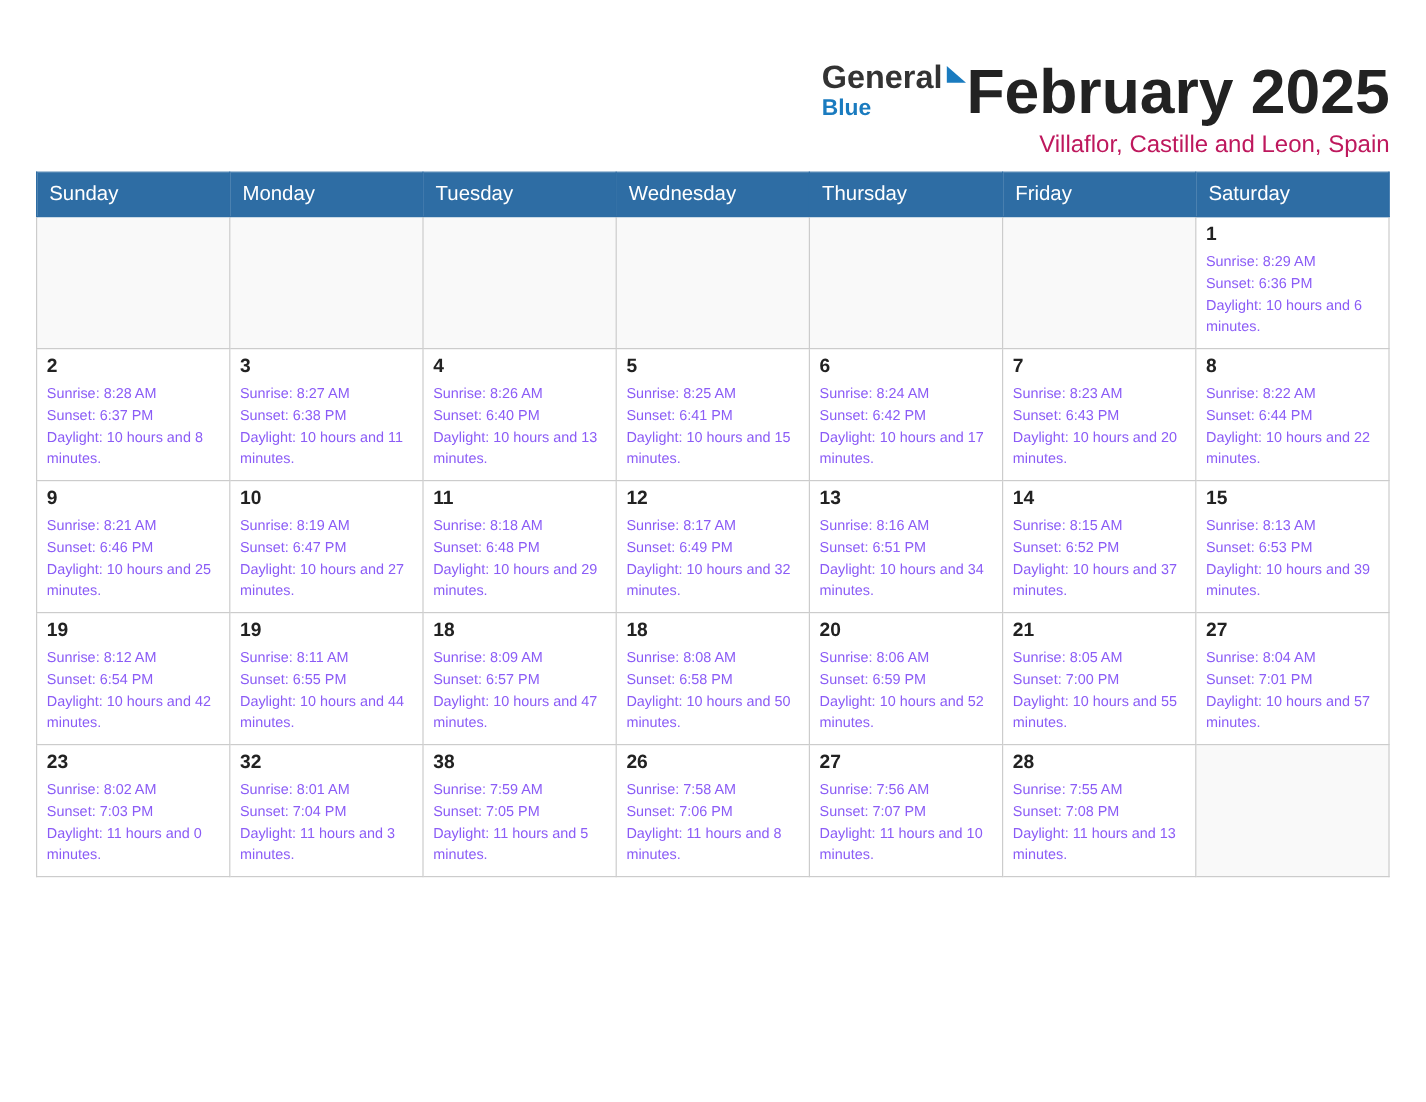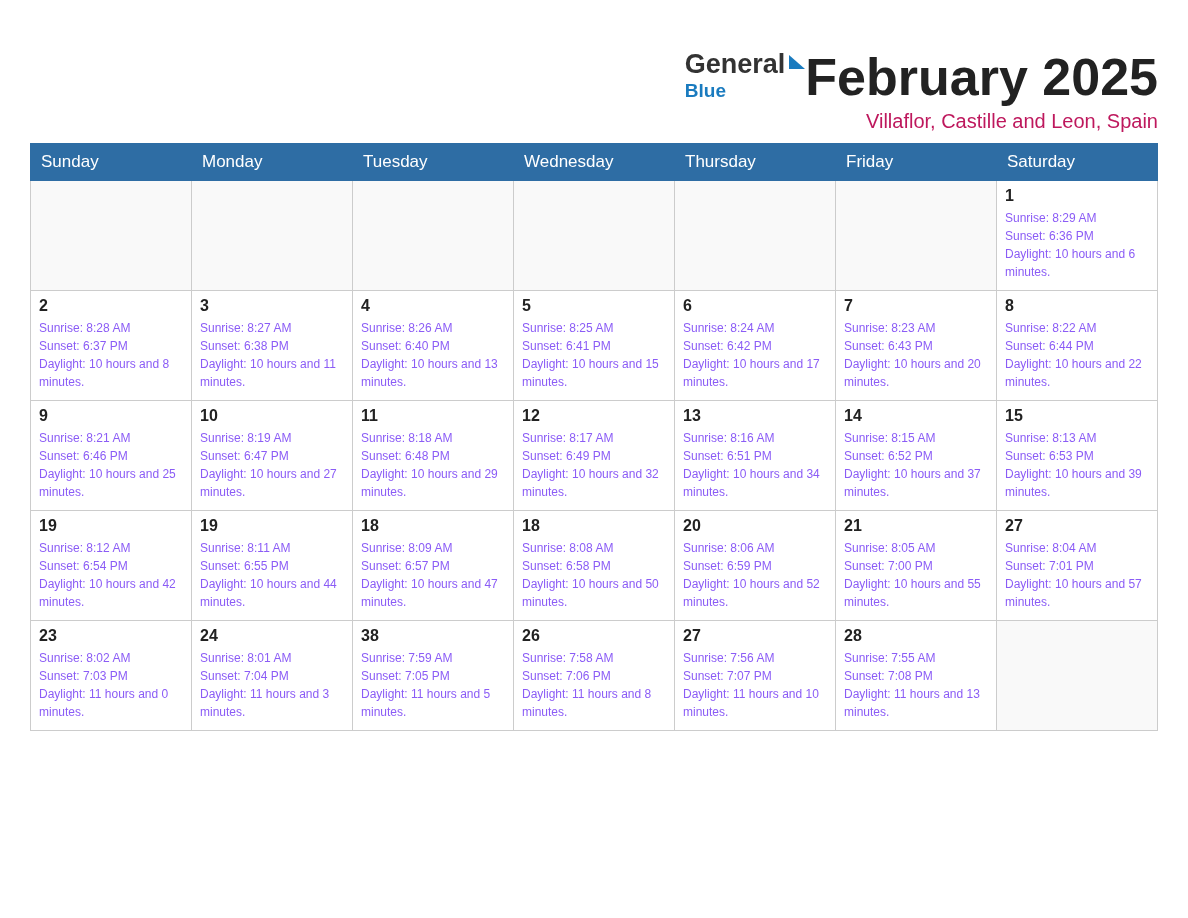--- a/index.html
+++ b/index.html
@@ -208,21 +208,21 @@
           <div class="day-number">27</div>
           <div class="day-info">Sunrise: 8:04 AM<br>Sunset: 7:01 PM<br>Daylight: 10 hours and 57 minutes.</div>
         </td>
       </tr>
       <tr class="week-row">
         <td>
           <div class="day-number">23</div>
           <div class="day-info">Sunrise: 8:02 AM<br>Sunset: 7:03 PM<br>Daylight: 11 hours and 0 minutes.</div>
         </td>
         <td>
-          <div class="day-number">24</div>
+          <div class="day-number">32</div>
           <div class="day-info">Sunrise: 8:01 AM<br>Sunset: 7:04 PM<br>Daylight: 11 hours and 3 minutes.</div>
         </td>
         <td>
           <div class="day-number">38</div>
           <div class="day-info">Sunrise: 7:59 AM<br>Sunset: 7:05 PM<br>Daylight: 11 hours and 5 minutes.</div>
         </td>
         <td>
           <div class="day-number">26</div>
           <div class="day-info">Sunrise: 7:58 AM<br>Sunset: 7:06 PM<br>Daylight: 11 hours and 8 minutes.</div>
         </td>

